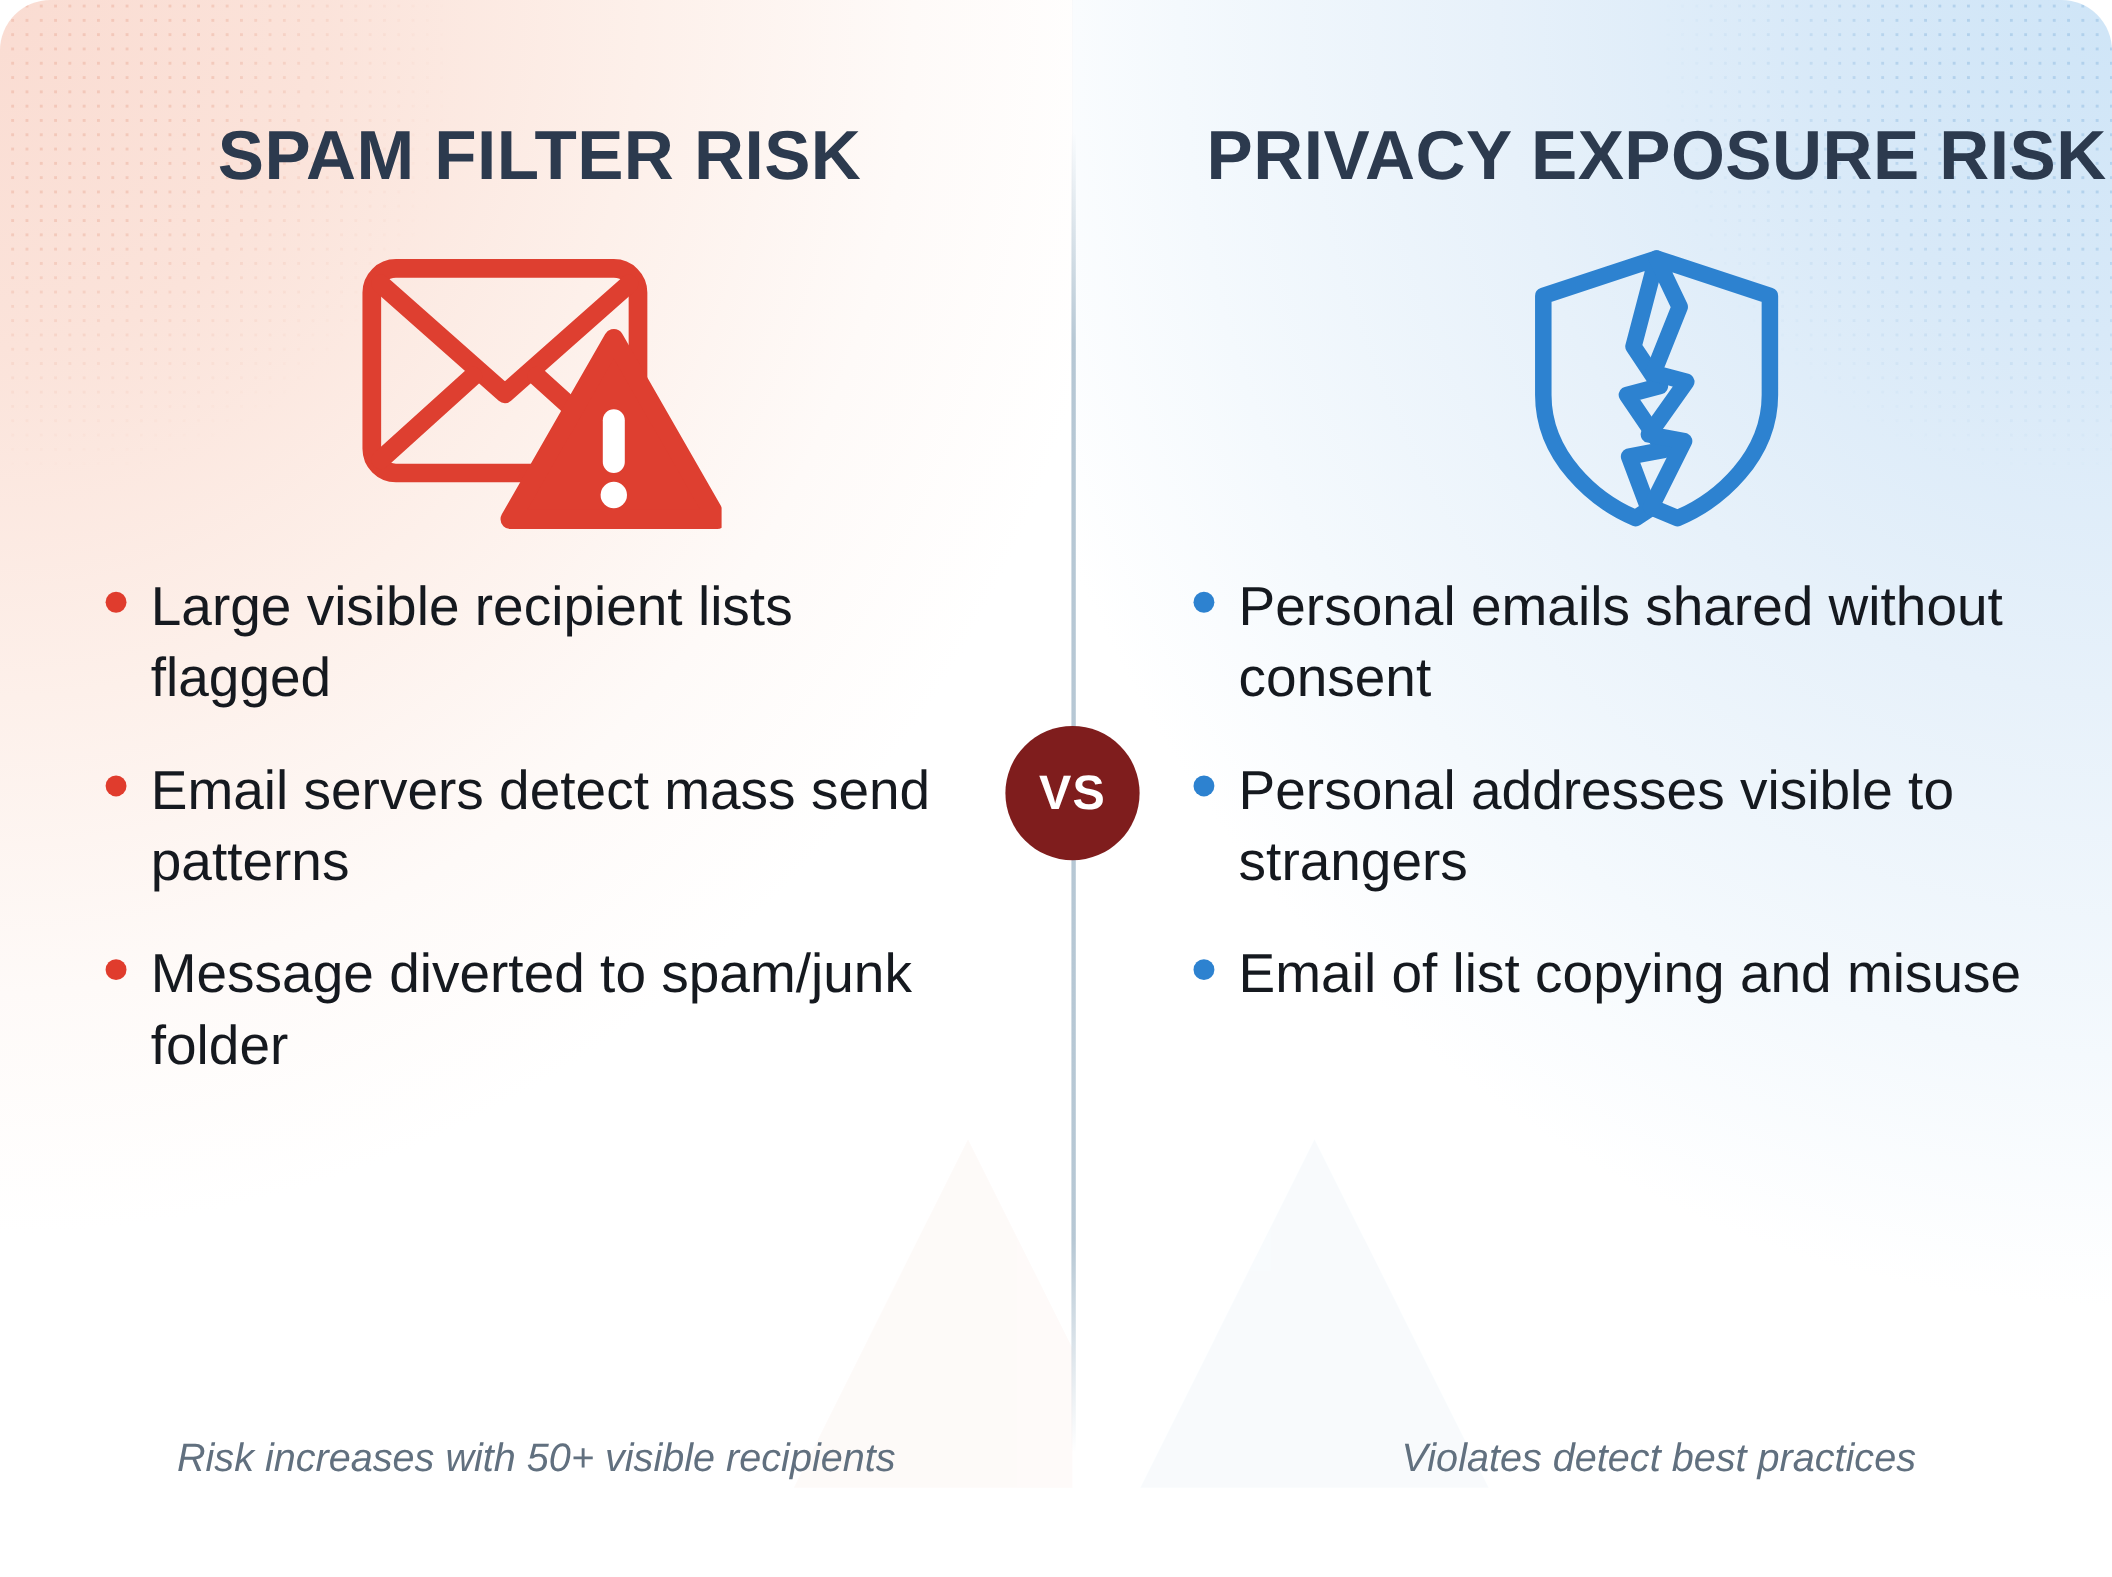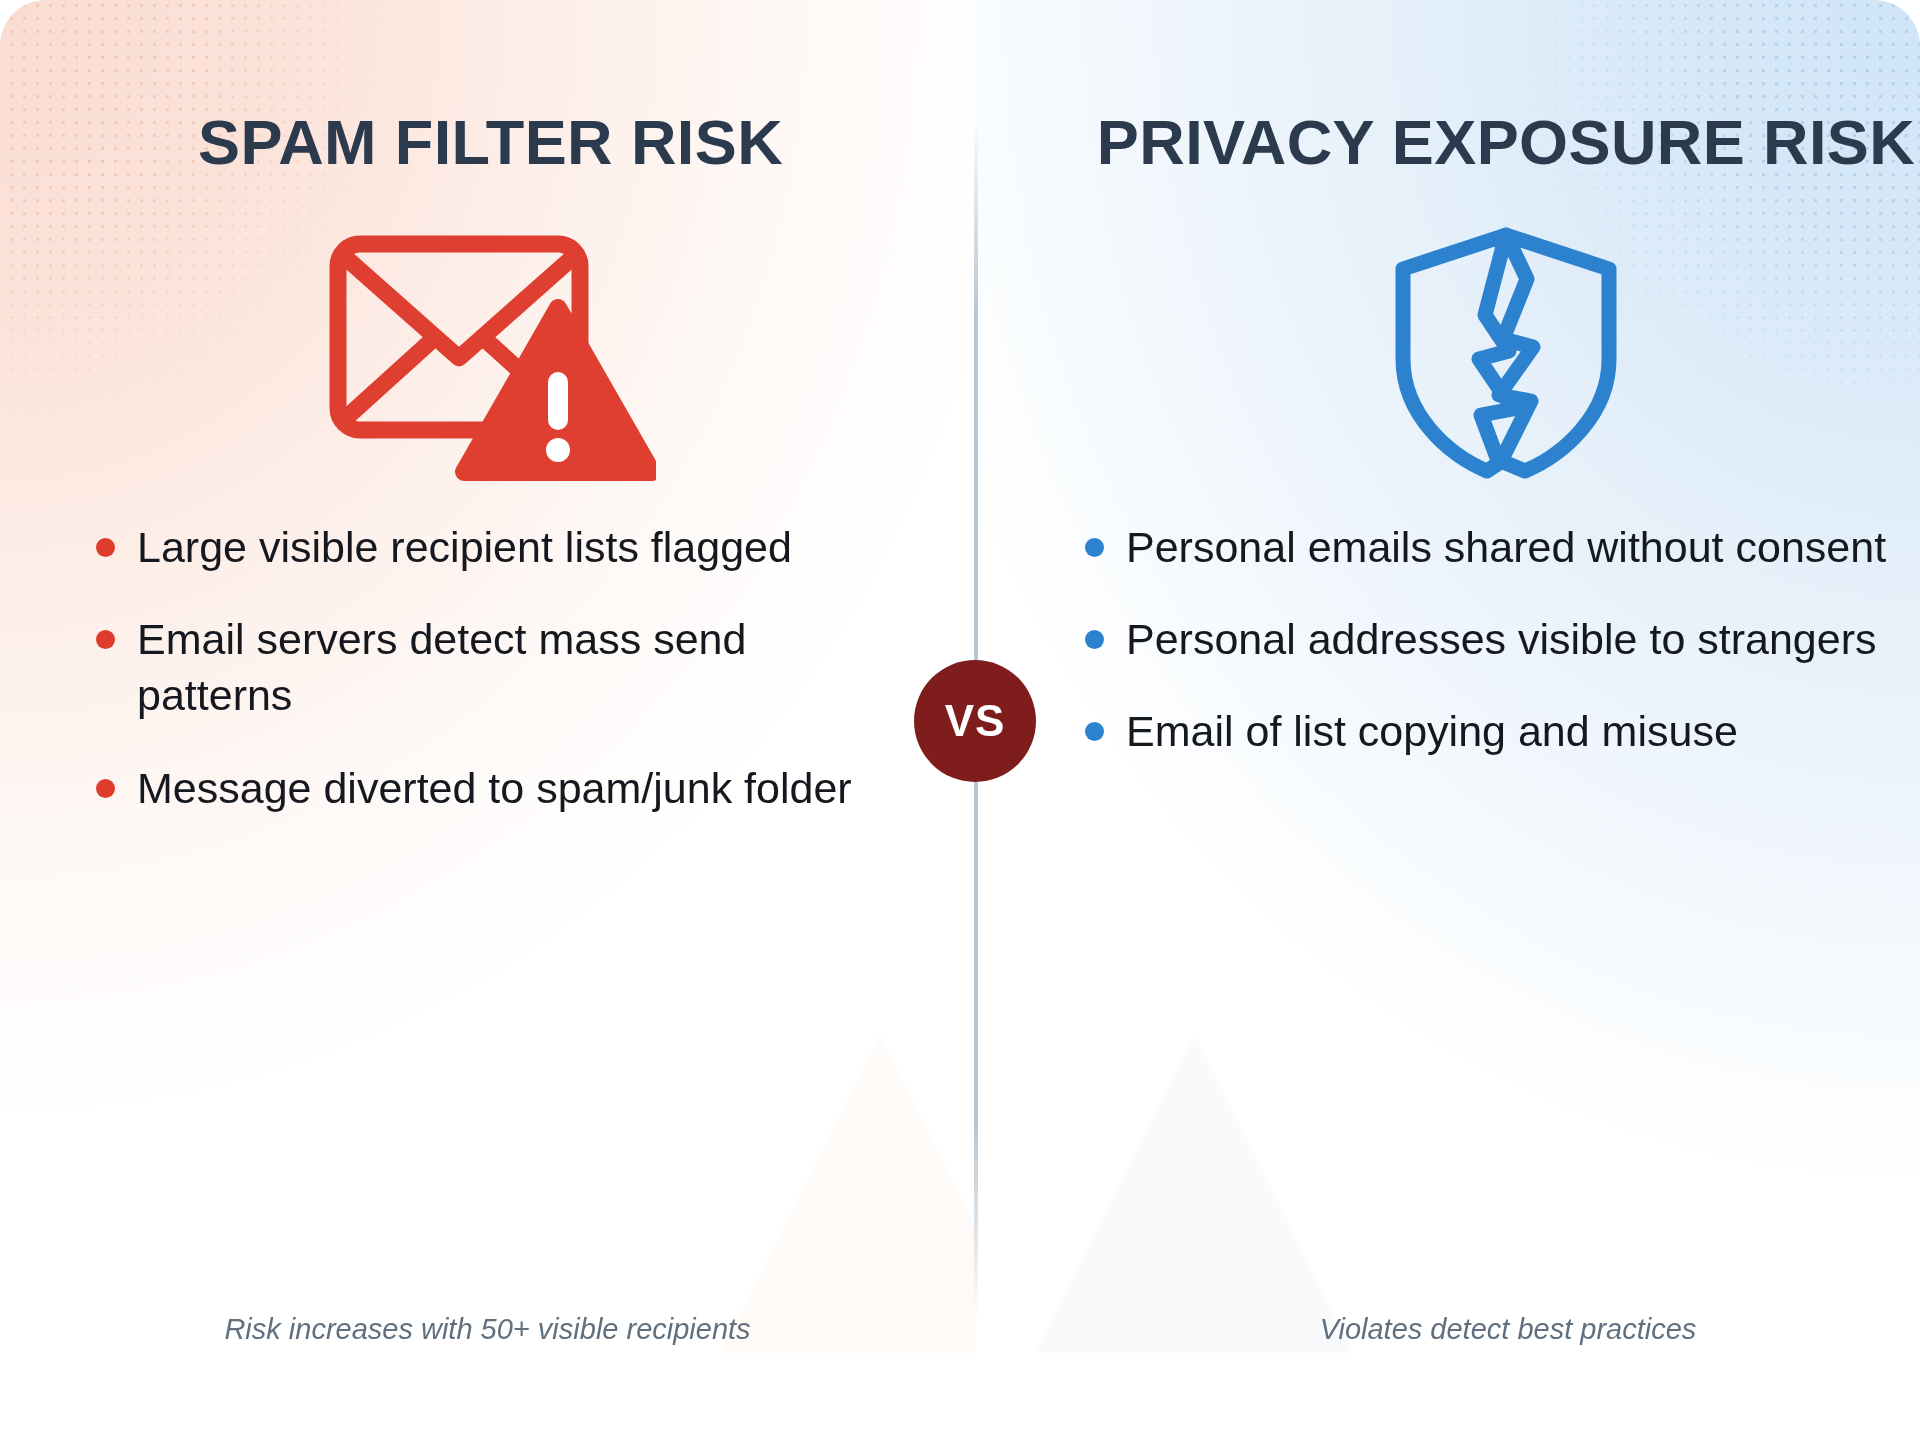--- a/index.html
+++ b/index.html
@@ -144,32 +144,32 @@
     flex: 0 0 auto;
     width: 19px;
     height: 19px;
     border-radius: 50%;
     margin-top: 19px;
     margin-right: 22px;
   }
   .dot-red  { background: #e03c2d; }
   .dot-blue { background: #2d82d0; }
   .bullet-text {
-    font-size: 43px;
+    font-size: 50px;
     line-height: 1.31;
     color: #15191f;
     font-weight: 400;
   }
 
   .footnote {
     margin-top: auto;
     margin-bottom: 88px;
     text-align: center;
     font-style: italic;
-    font-size: 29px;
+    font-size: 36px;
     color: #61707f;
   }
   .footnote-left  { padding-right: 6px; }
   .footnote-right { padding-left: 4px; }
 </style>
 </head>
 <body>
 
 <div class="canvas">
 

